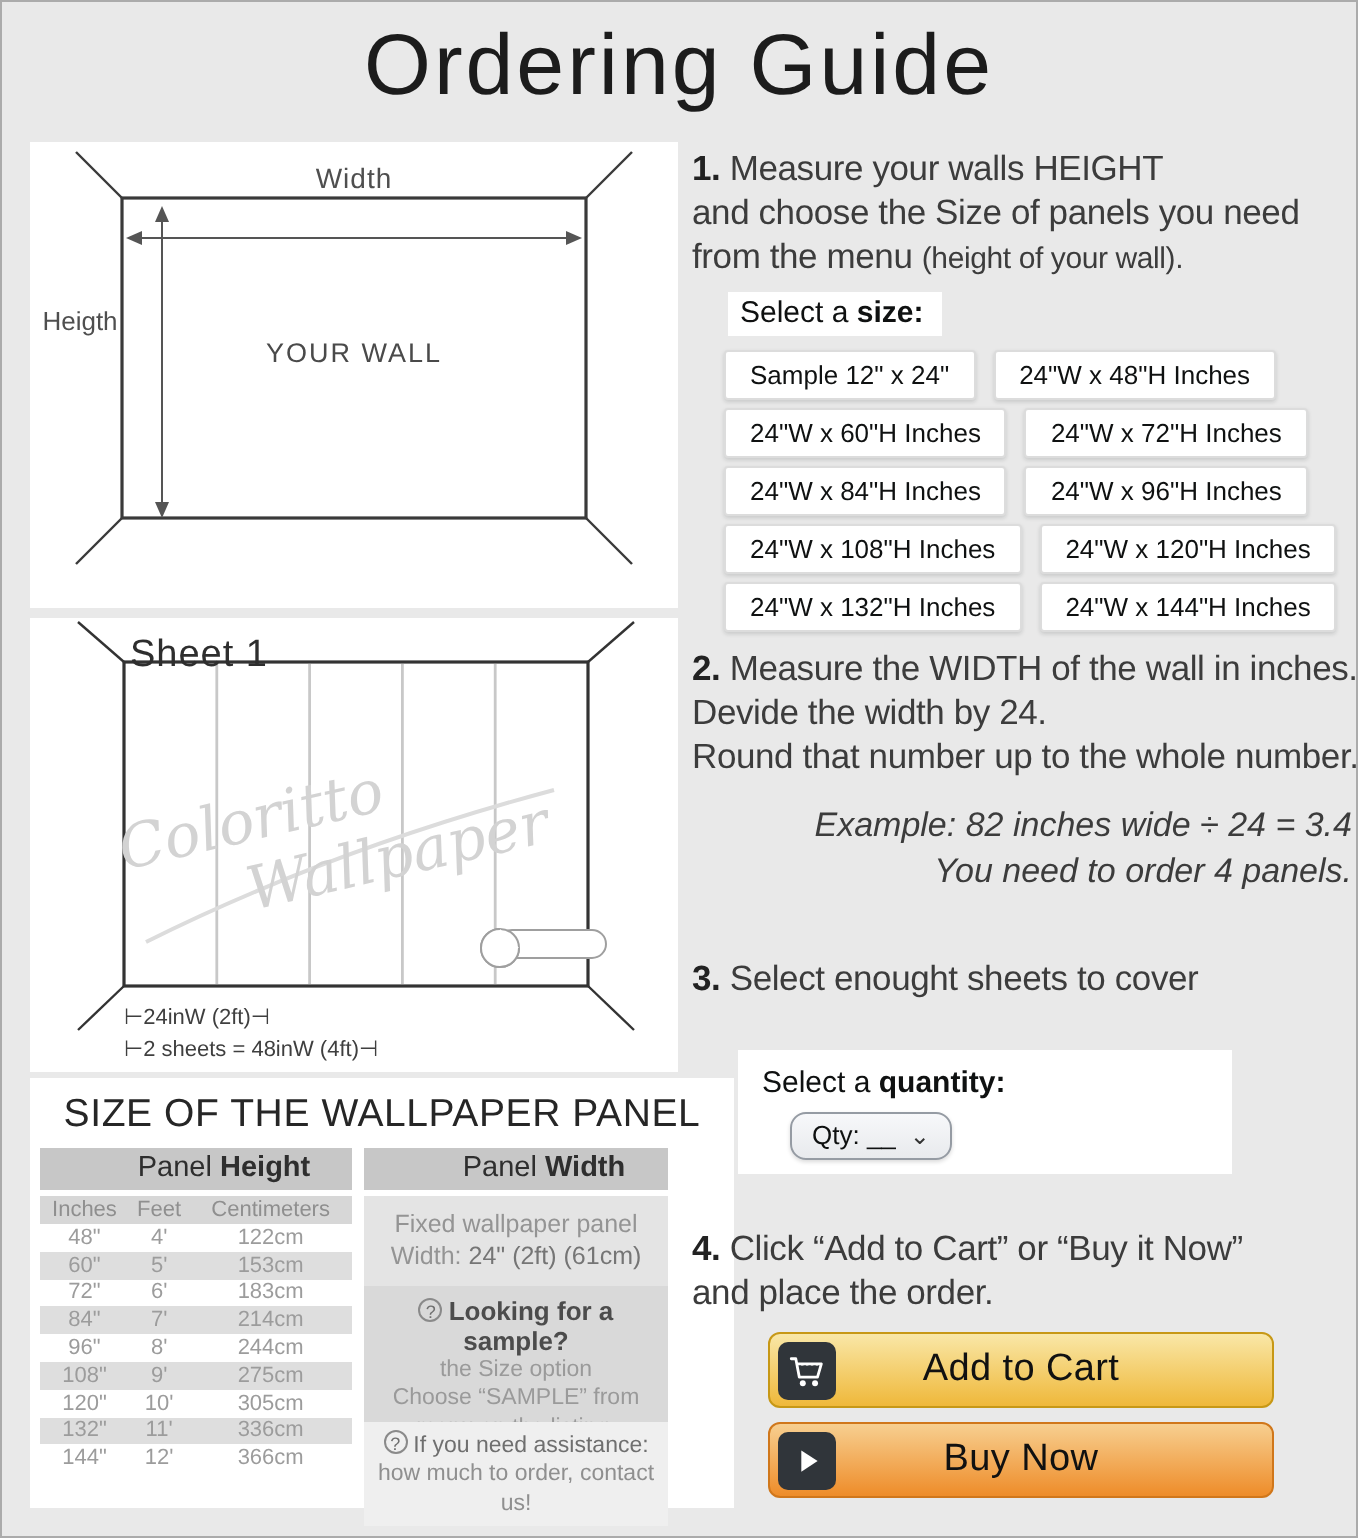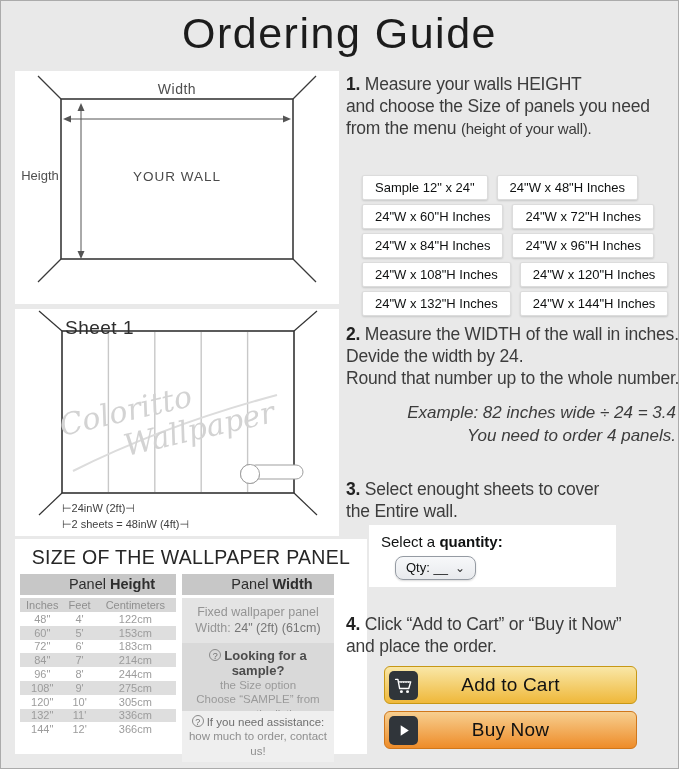--- a/index.html
+++ b/index.html
@@ -13,21 +13,21 @@
     position:absolute; top:8px; left:0; width:100%; text-align:center;
     font-size:43px; font-weight:300; color:#1c1c1c; letter-spacing:1.5px;
   }
   
   .wallbox { position:absolute; left:14px; top:70px; width:324px; height:233px; background:#fff; }
   .sheetbox { position:absolute; left:14px; top:308px; width:324px; height:227px; background:#fff; }
   .sizebox { position:absolute; left:14px; top:538px; width:352px; height:215px; background:#fff; }
   .wallbox svg, .sheetbox svg { position:absolute; left:0; top:0; }
   .diag-label { position:absolute; color:#4f4f4f; }
   .wall-width { left:46px; top:10px; width:232px; text-align:center; font-size:14px; letter-spacing:.5px; }
-  .wall-height { left:2px; top:97px; width:46px; text-align:center; font-size:13px; }
+  .wall-height { left:2px; top:82px; width:46px; text-align:center; font-size:13px; }
   .wall-center { left:46px; top:98px; width:232px; text-align:center; font-size:13.5px; letter-spacing:1px; color:#4a4a4a; }
   .sheet-label { left:50px; top:8px; font-size:19px; color:#2e2e2e; letter-spacing:.5px; }
   .watermark {
     position:absolute; left:46px; top:76px; transform:rotate(-13deg);
     font-family:"DejaVu Serif", serif; font-style:italic;
     font-size:30px; color:#d3d3d3; line-height:1.12; pointer-events:none;
   }
   .watermark .wm2 { margin-left:58px; }
   .dim1 { left:47px; top:193px; font-size:11px; color:#3f3f3f; }
   .dim2 { left:47px; top:209px; font-size:11px; color:#3f3f3f; }
@@ -211,20 +211,21 @@
       <div class="a2">how much to order, contact us!</div>
     </div>
   </div>
 
   <div class="step step1">
     <div><b>1.</b><span> Measure your walls </span><span>HEIGHT</span></div>
     <div>and choose the Size of panels you need</div>
     <div><span>from the menu </span><span class="ital">(height of your wall).</span></div>
   </div>
 
+  <div class="select-size"><span>Select a </span><b>size:</b></div>
 
   <div class="size-grid">
     <div class="size-row">
       <div class="size-btn">Sample 12" x 24"</div>
       <div class="size-btn">24"W x 48"H Inches</div>
     </div>
     <div class="size-row">
       <div class="size-btn">24"W x 60"H Inches</div>
       <div class="size-btn">24"W x 72"H Inches</div>
     </div>
@@ -247,21 +248,20 @@
     <div>Devide the width by 24.</div>
     <div>Round that number up to the whole number.</div>
   </div>
   <div class="example">
     <div>Example: 82 inches wide ÷ 24 = 3.4</div>
     <div>You need to order 4 panels.</div>
   </div>
 
   <div class="step step3">
     <div><b>3.</b><span> Select enought sheets to cover</span></div>
-    <div>the Entire wall.</div>
   </div>
 
   <div class="qty-box">
     <div class="qty-label"><span>Select a </span><b>quantity:</b></div>
     <div class="qty-pill">
         <span>Qty: __</span>
         <span class="chev">⌄</span>
       </div>
   </div>
 

